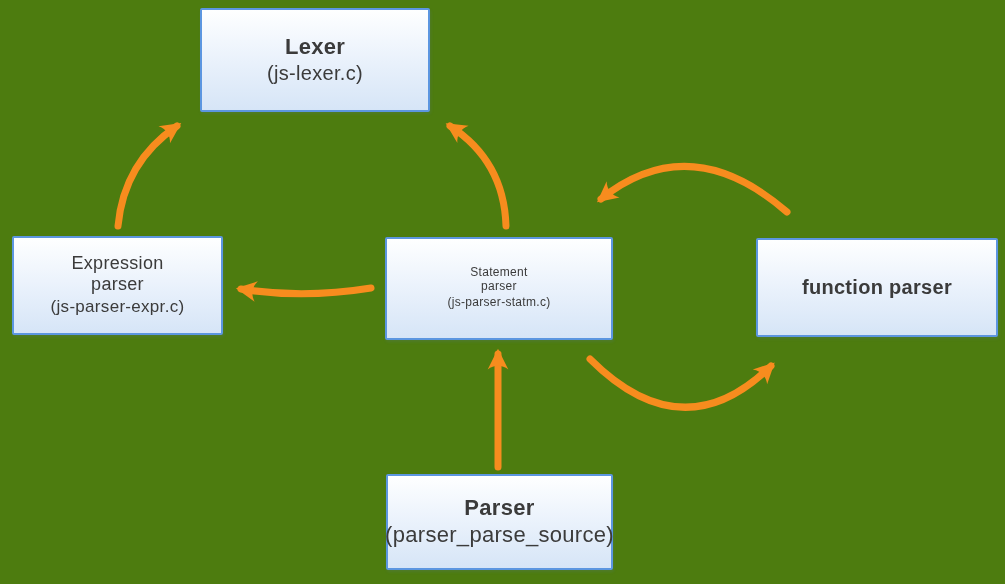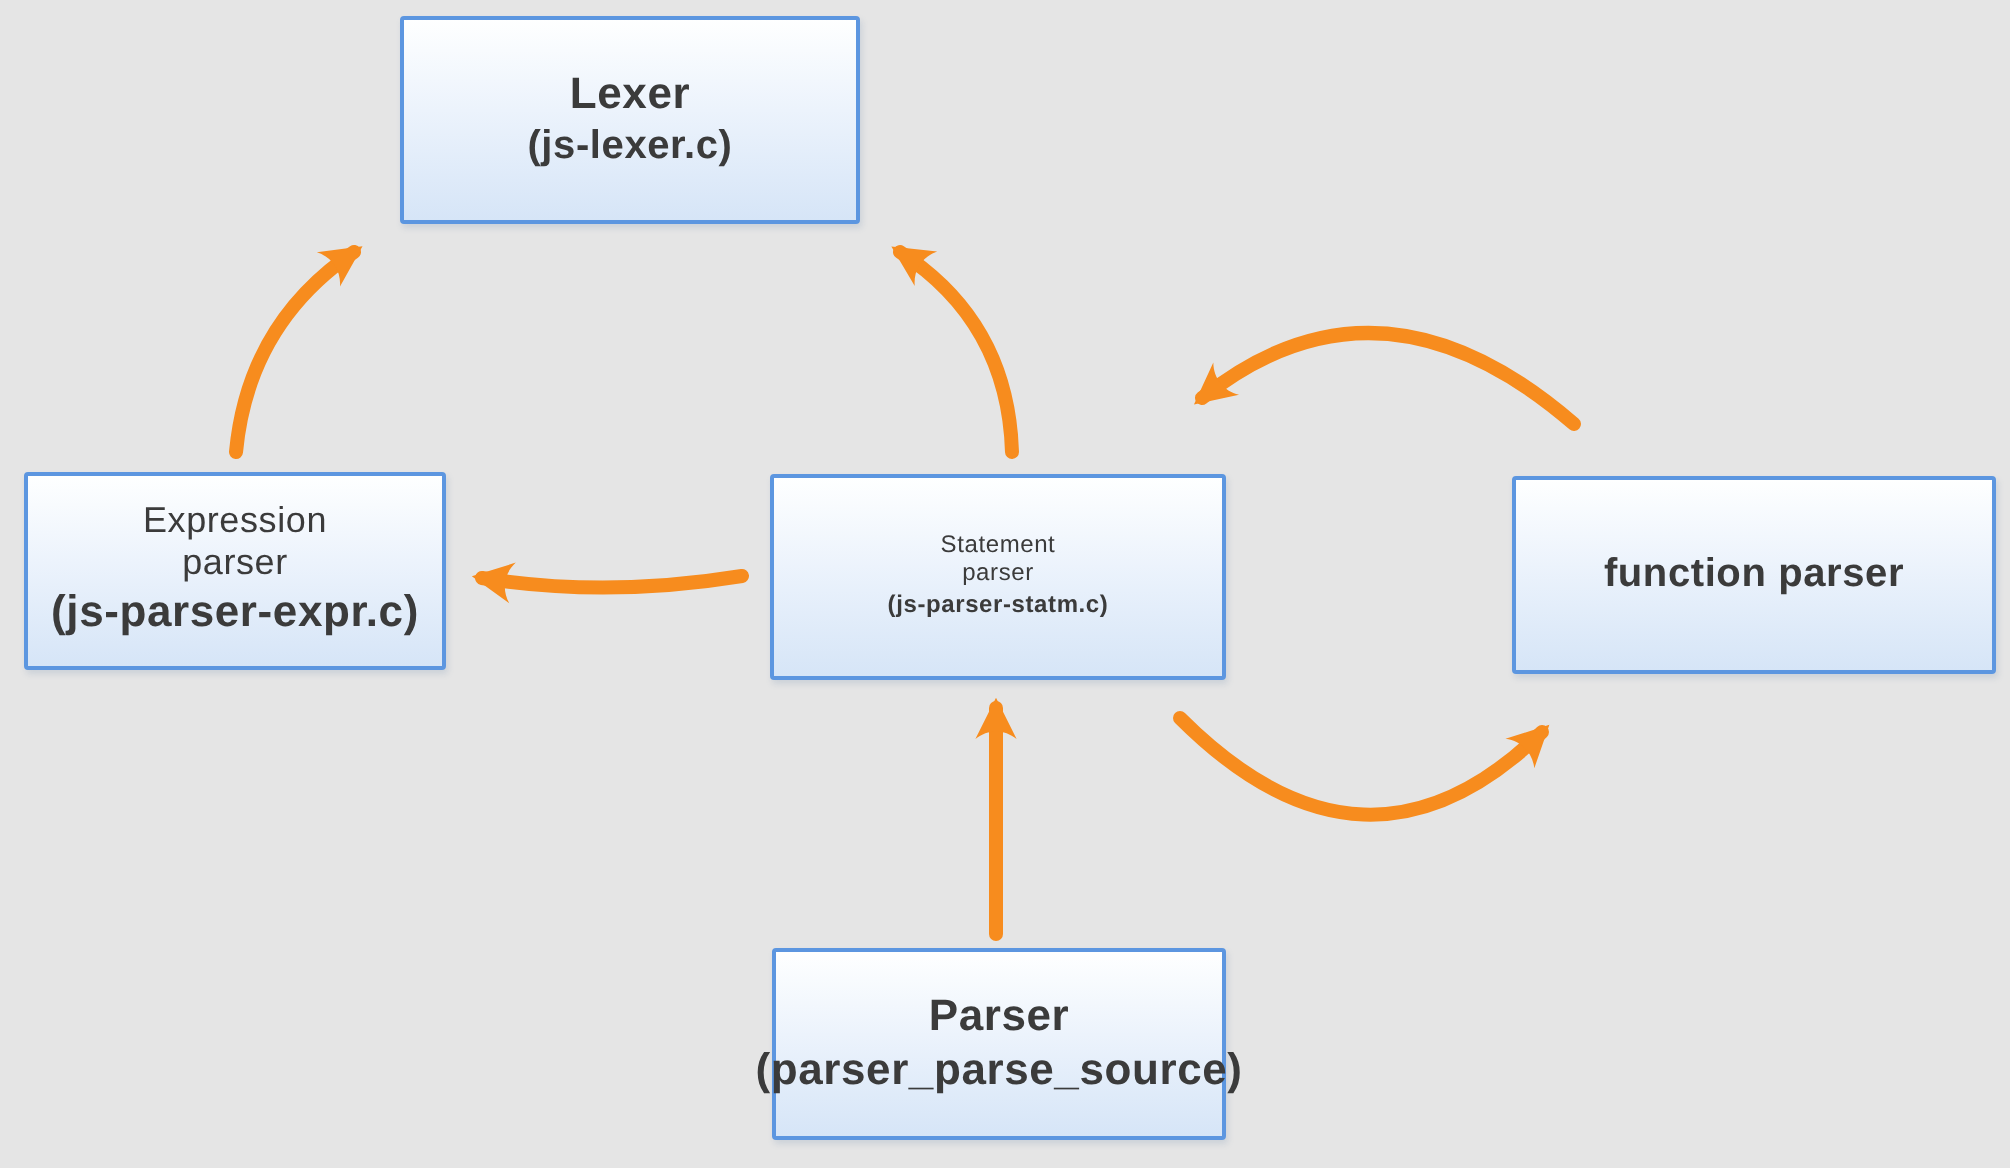--- a/index.html
+++ b/index.html
@@ -5,21 +5,21 @@
   html, body {
     margin: 0;
     padding: 0;
     background: #ffffff;
     font-family: "Liberation Sans", sans-serif;
   }
   #canvas {
     position: relative;
     width: 1005px;
     height: 584px;
-    background: #e5e5e5;
+    background: #4d7c0f;
     overflow: hidden;
   }
   #arrows {
     position: absolute;
     left: 0;
     top: 0;
     width: 1005px;
     height: 584px;
   }
   .node {
@@ -37,28 +37,28 @@
     color: #3b3b3b;
   }
   .node .title {
     white-space: pre-line;
     line-height: 1.15;
     letter-spacing: 0.3px;
   }
   .node .subtitle {
     line-height: 1.3;
     letter-spacing: 0.3px;
-    font-weight: 700;
+    font-weight: 400;
     margin-top: 1px;
   }
   
   #node-lexer .title            { font-size: 22px; font-weight: 700; }
   #node-lexer .subtitle         { font-size: 20px; }
   #node-expression-parser .title    { font-size: 18px; font-weight: 500; }
-  #node-expression-parser .subtitle { font-size: 22px; }
+  #node-expression-parser .subtitle { font-size: 17px; }
   #node-statement-parser .title     { font-size: 12px; font-weight: 500; }
   #node-statement-parser .subtitle  { font-size: 12px; }
   #node-function-parser .title      { font-size: 20px; font-weight: 700; }
   #node-function-parser .subtitle   { font-size: 16px; }
   #node-parser .title           { font-size: 22px; font-weight: 700; }
   #node-parser .subtitle        { font-size: 22px; }
 </style>
 </head>
 <body>
 

